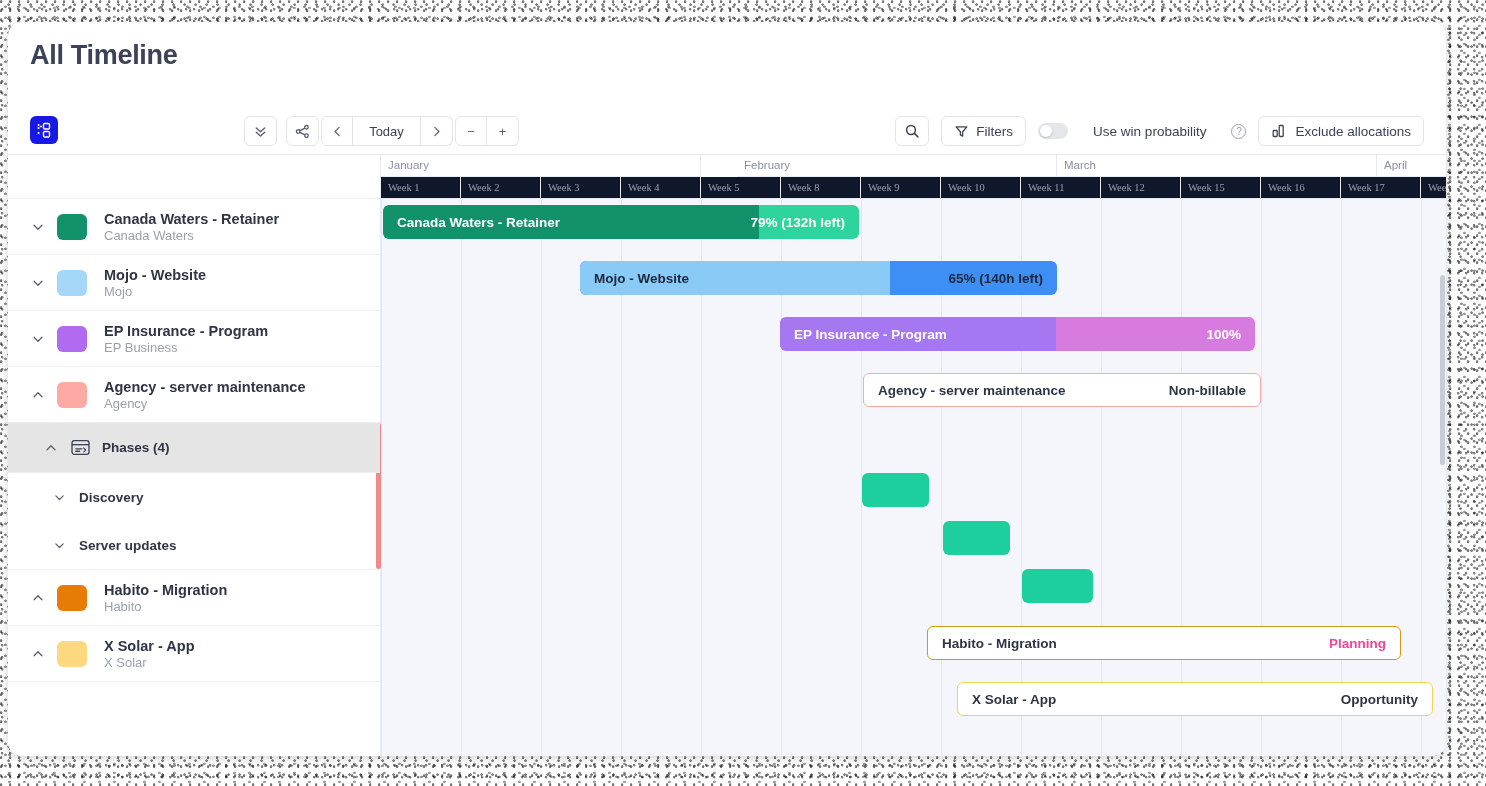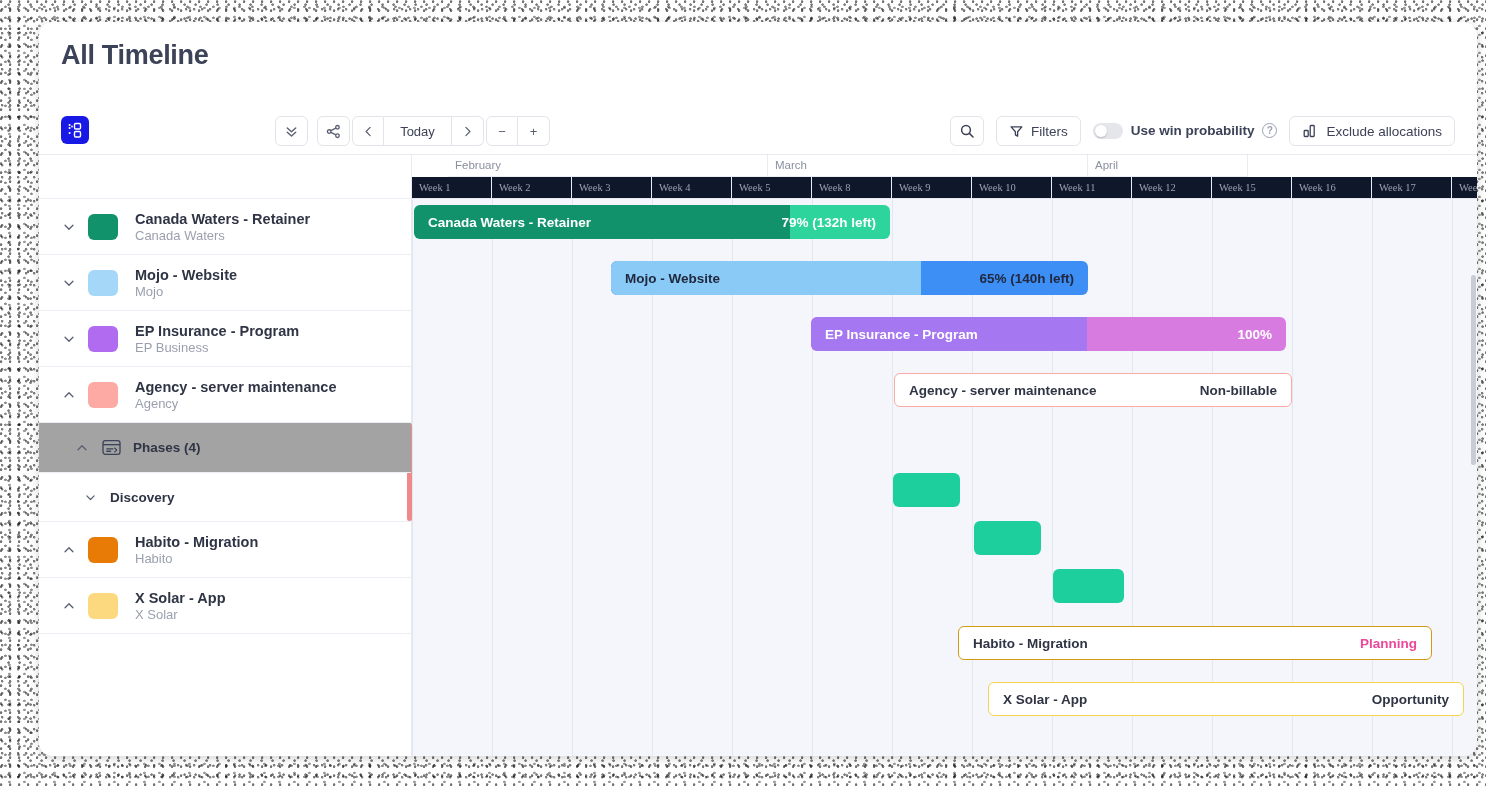--- a/index.html
+++ b/index.html
@@ -24,21 +24,21 @@
       radial-gradient(circle at 42% 62%, rgba(0,0,0,.45) 0 1px, transparent 1.6px),
       radial-gradient(circle at 78% 33%, rgba(0,0,0,.5) 0 1px, transparent 1.6px),
       radial-gradient(circle at 63% 88%, rgba(0,0,0,.4) 0 1px, transparent 1.6px),
       radial-gradient(circle at 27% 77%, rgba(0,0,0,.5) 0 1px, transparent 1.6px),
       #ffffff;
     background-size: 9px 9px, 13px 11px, 11px 14px, 15px 9px, 8px 12px, 100% 100%;
   }
 
   .window {
     position: absolute;
-    left: 39px; top: 22px;
+    left: 8px; top: 22px;
     width: 1438px; height: 734px;
     background: #ffffff;
     border-radius: 14px;
     overflow: hidden;
     box-shadow: 0 2px 10px rgba(0,0,0,.18);
   }
 
   
   .page-title {
     position: absolute;
@@ -85,21 +85,21 @@
 
   .right-tools {
     position: absolute;
     right: 22px; top: 16px;
     display: flex; align-items: center; gap: 12px;
   }
   .filters-btn { gap: 7px; padding: 0 12px; color:#3c4257; font-size:13.5px;}
   .search-btn { width: 34px; }
   .excl-btn { gap: 8px; padding: 0 12px; color:#3c4257; font-size:13.5px;}
 
-  .toggle-wrap { display: flex; align-items: flex-start; gap: 8px; font-weight: bold; }
+  .toggle-wrap { display: flex; align-items: center; gap: 25px; }
   .toggle {
     width: 30px; height: 16px;
     border-radius: 10px;
     background: #e4e6ec;
     position: relative;
     cursor: pointer;
     flex: none;
   }
   .toggle::after {
     content: "";
@@ -167,21 +167,21 @@
     font-weight: bold;
     color: #2f3545;
     line-height: 17px;
   }
   .row-sub {
     font-size: 13px;
     color: #9aa0ae;
     line-height: 15px;
   }
 
-  .row.phases-row { height: 50px; background: #a3a3a3; }
+  .row.phases-row { height: 50px; background: #e5e5e5; }
   .phases-chev { margin-left: 33px; }
   .phases-icon {
     width: 19px; height: 17px;
     margin-left: 10px;
     color: #3c4257;
     flex: none;
   }
   .phases-label {
     margin-left: 12px;
     font-size: 13.5px;
@@ -488,20 +488,28 @@
 
         <div class="row phase-item">
           <span class="row-chev phase-chev">
             <svg width="13" height="13" viewBox="0 0 16 16" fill="none">
                 <path d="M3.5 6 L8 10.5 L12.5 6" stroke="#5a6073" stroke-width="1.5" stroke-linecap="round" stroke-linejoin="round"></path>
               </svg>
           </span>
           <span class="phase-label">Discovery</span>
         </div>
 
+        <div class="row phase-item">
+          <span class="row-chev phase-chev">
+            <svg width="13" height="13" viewBox="0 0 16 16" fill="none">
+                <path d="M3.5 6 L8 10.5 L12.5 6" stroke="#5a6073" stroke-width="1.5" stroke-linecap="round" stroke-linejoin="round"></path>
+              </svg>
+          </span>
+          <span class="phase-label">Server updates</span>
+        </div>
 
       </div>
 
       <div class="row">
         <span class="row-chev">
           <svg width="14" height="14" viewBox="0 0 16 16" fill="none">
               <path d="M3.5 10 L8 5.5 L12.5 10" stroke="#5a6073" stroke-width="1.5" stroke-linecap="round" stroke-linejoin="round"></path>
             </svg>
         </span>
         <span class="swatch" style="background:#e87b06"></span>
@@ -520,20 +528,21 @@
         <span class="swatch" style="background:#fcd87f"></span>
         <span class="row-text">
           <div class="row-title">X Solar - App</div>
           <div class="row-sub">X Solar</div>
         </span>
       </div>
     </div>
 
     <div class="timeline">
       <div class="months" id="months-row">
+          <div class="month-cell" style="width: 320px;">January</div>
           <div class="month-cell" style="width: 320px; margin-left: 36px;">February</div>
           <div class="month-cell" style="width: 320px;">March</div>
           <div class="month-cell" style="width: 160px;">April</div>
         </div>
       <div class="weeks" id="weeks-row">
           <div class="week-cell">Week 1</div>
           <div class="week-cell">Week 2</div>
           <div class="week-cell">Week 3</div>
           <div class="week-cell">Week 4</div>
           <div class="week-cell">Week 5</div>

